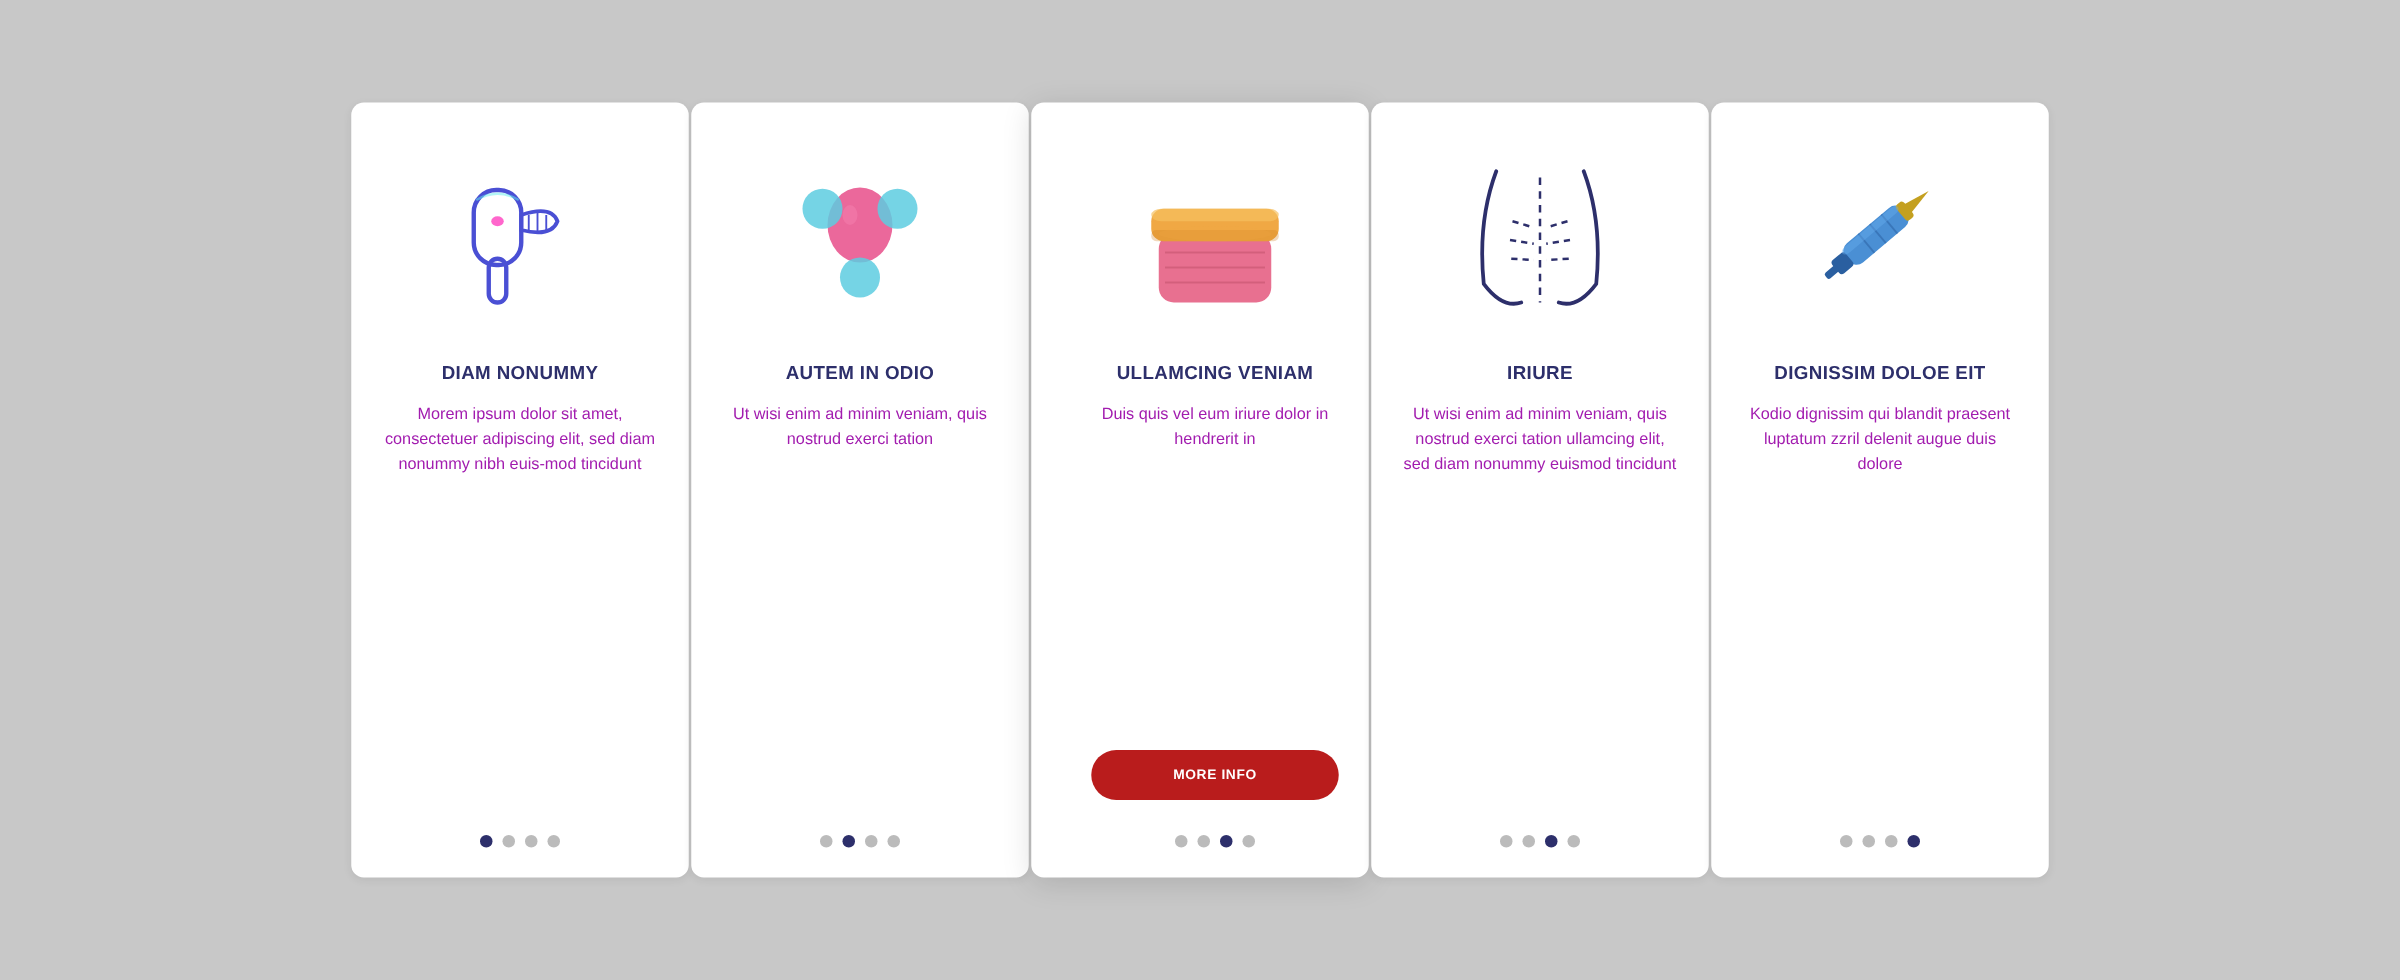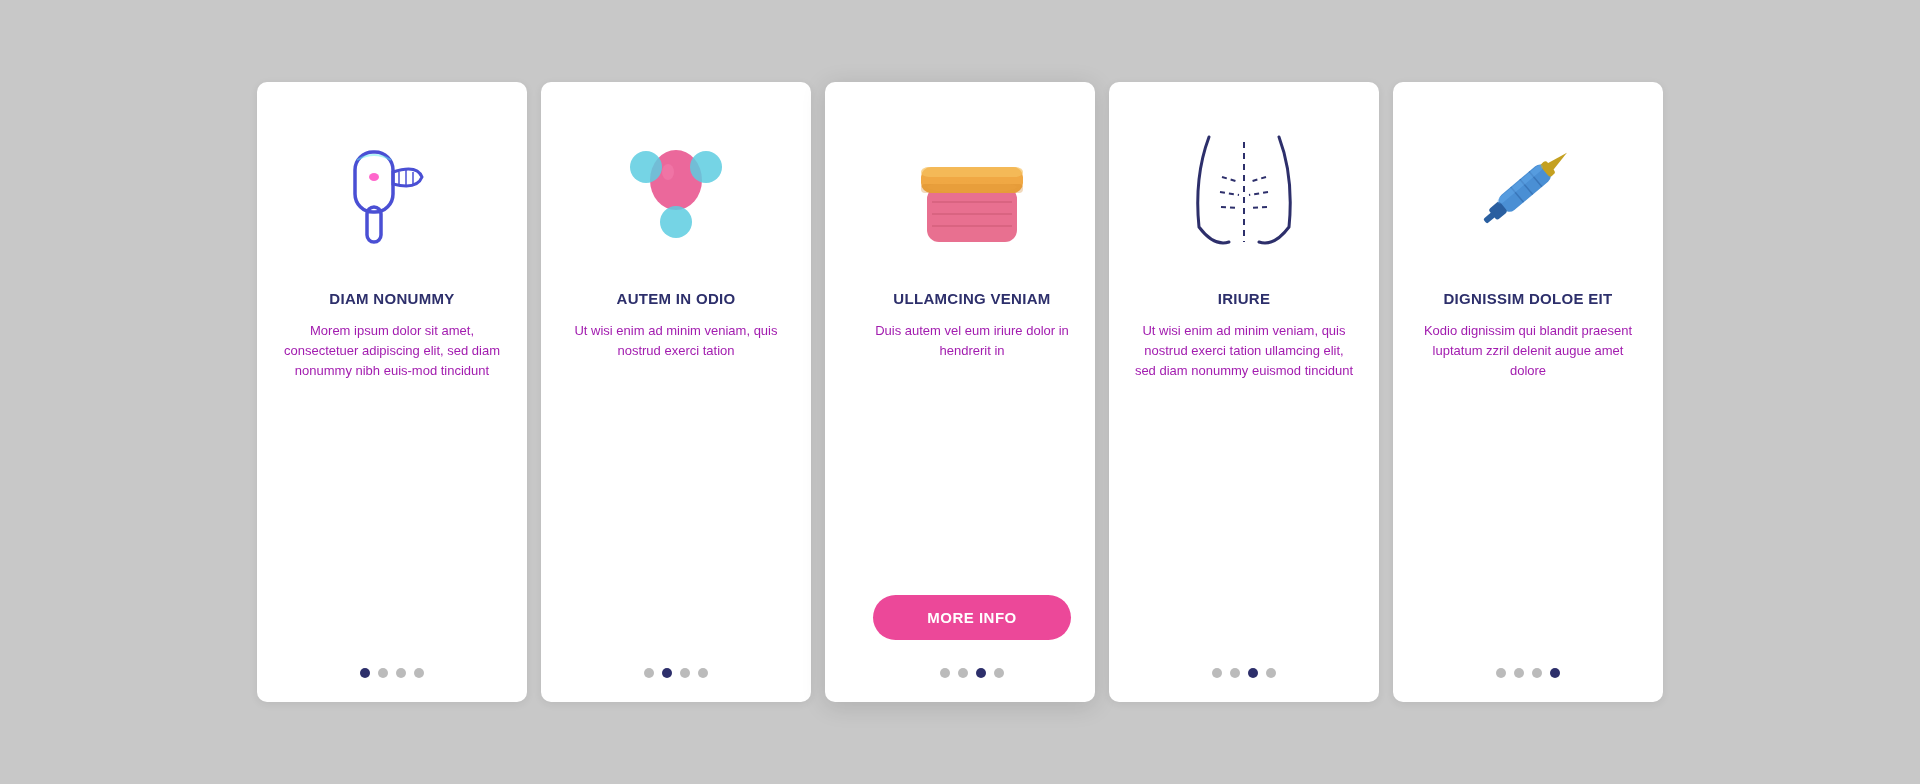--- a/index.html
+++ b/index.html
@@ -7,21 +7,21 @@
       background: #c8c8c8;
       display: flex;
       justify-content: center;
       align-items: center;
       min-height: 784px;
       width: 1920px;
       font-family: Arial, sans-serif;
     }
     .container {
       display: flex;
-      gap: 14px;
+      gap: 2px;
       padding: 40px 60px;
       align-items: flex-end;
     }
     .card {
       background: #fff;
       border-radius: 10px;
       width: 270px;
       min-height: 620px;
       display: flex;
       flex-direction: column;
@@ -51,26 +51,26 @@
       letter-spacing: 0.3px;
     }
     .card-desc {
       font-size: 13px;
       color: #a21caf;
       text-align: center;
       line-height: 1.55;
       flex: 1;
     }
     .more-btn {
-      background: #ec4899;
+      background: #b91c1c;
       color: #fff;
       border: none;
       border-radius: 30px;
       padding: 14px 36px;
-      font-size: 15px;
+      font-size: 11px;
       font-weight: 700;
       cursor: pointer;
       margin: 18px 0 10px 0;
       letter-spacing: 0.5px;
       width: 100%;
     }
     .dots {
       display: flex;
       gap: 8px;
       margin-top: 18px;
@@ -160,21 +160,21 @@
         <rect x="14" y="45" width="102" height="26" rx="10" fill="#f0a844"></rect>
 
         <rect x="14" y="45" width="102" height="10" rx="8" fill="#f5c060" opacity="0.7"></rect>
 
         <rect x="14" y="62" width="102" height="9" rx="4" fill="#d08020" opacity="0.3"></rect>
 
         <ellipse cx="65" cy="65" rx="45" ry="6" fill="#f0a844" opacity="0.2"></ellipse>
       </svg>
     </div>
     <div class="card-title">ULLAMCING VENIAM</div>
-    <div class="card-desc">Duis autem vel eum iriure dolor in hendrerit in</div>
+    <div class="card-desc">Duis quis vel eum iriure dolor in hendrerit in</div>
     <button class="more-btn">MORE INFO</button>
     <div class="dots">
       <div class="dot"></div>
       <div class="dot"></div>
       <div class="dot active"></div>
       <div class="dot"></div>
     </div>
   </div>
 
   <div class="card">
@@ -224,21 +224,21 @@
           <line x1="62" y1="55" x2="62" y2="75" stroke="#2a5fa0" stroke-width="1.5" opacity="0.5"></line>
           <line x1="74" y1="55" x2="74" y2="75" stroke="#2a5fa0" stroke-width="1.5" opacity="0.5"></line>
 
           <rect x="86" y="57" width="8" height="16" rx="3" fill="#c4a020"></rect>
 
           <rect x="30" y="56" width="58" height="6" rx="5" fill="#6ab0f0" opacity="0.4"></rect>
         </g>
       </svg>
     </div>
     <div class="card-title">DIGNISSIM DOLOE EIT</div>
-    <div class="card-desc">Kodio dignissim qui blandit praesent luptatum zzril delenit augue amet dolore</div>
+    <div class="card-desc">Kodio dignissim qui blandit praesent luptatum zzril delenit augue duis dolore</div>
     <div class="dots">
       <div class="dot"></div>
       <div class="dot"></div>
       <div class="dot"></div>
       <div class="dot active"></div>
     </div>
   </div>
 
 </div>
 

